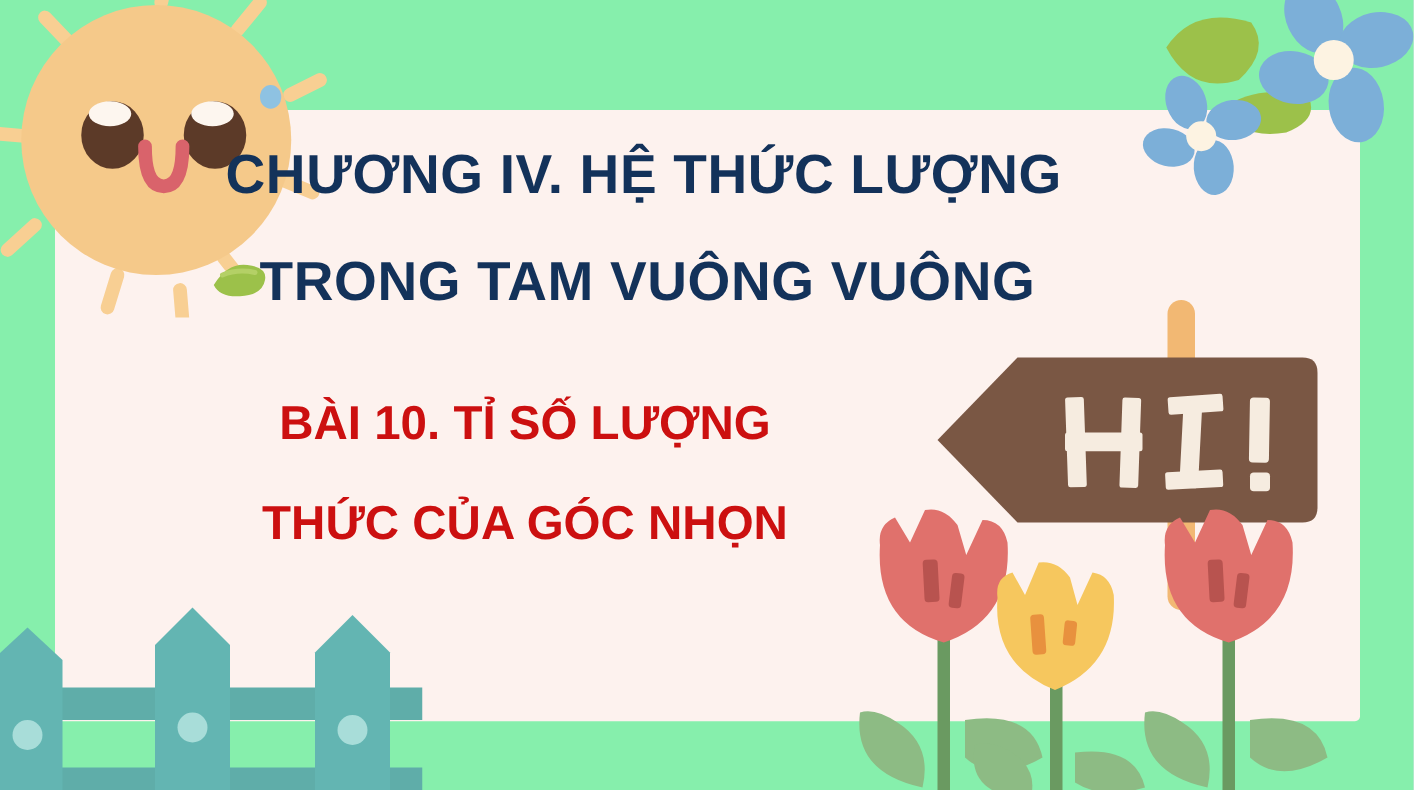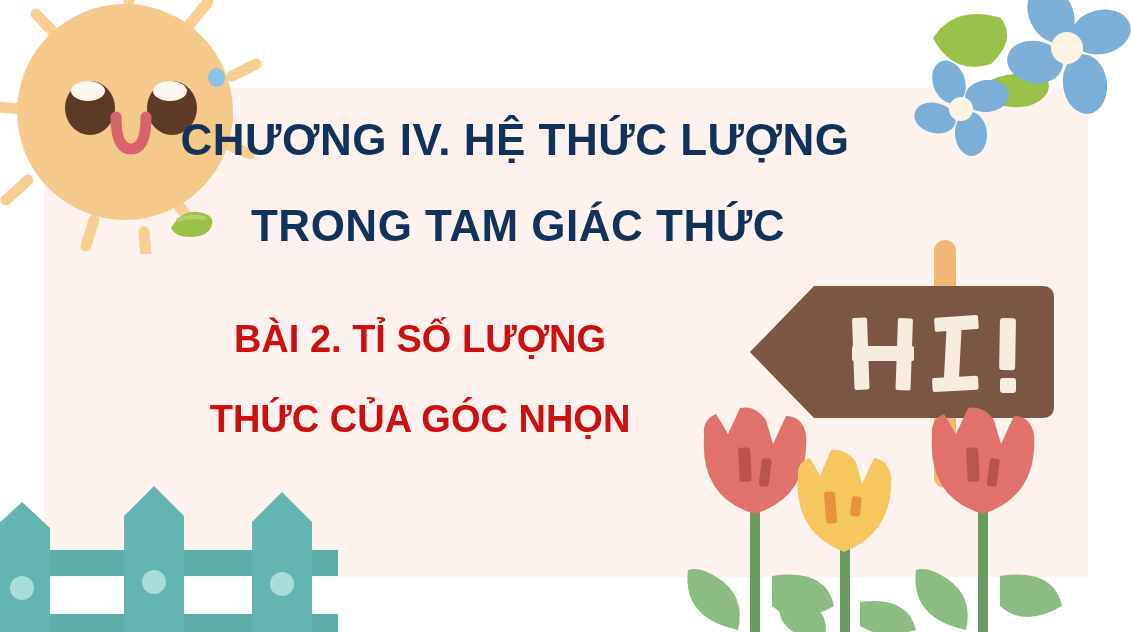--- a/index.html
+++ b/index.html
@@ -6,21 +6,21 @@
   html, body {
     margin: 0;
     padding: 0;
     background: #e2dfeb;
   }
   #slide {
     position: relative;
     width: 1131px;
     height: 632px;
     overflow: hidden;
-    background: #ffffff;
+    background: #86efac;
     font-family: "Liberation Sans", sans-serif;
   }
 
   
   .card {
     position: absolute;
     left: 44px;
     top: 88px;
     width: 1044px;
     height: 489px;
@@ -200,25 +200,25 @@
           <ellipse cx="66" cy="142" rx="16" ry="22" transform="rotate(-4 66 142)"></ellipse>
           <ellipse cx="30" cy="126" rx="21" ry="15" transform="rotate(14 30 126)"></ellipse>
         </g>
         <circle cx="56" cy="117" r="12" fill="#fdf3e2"></circle>
       </g>
     </svg>
   </div>
 
   <div class="title-block">
     <div class="title-line l1">CHƯƠNG IV. HỆ THỨC LƯỢNG</div>
-    <div class="title-line l2">TRONG TAM GIÁC THỨC</div>
+    <div class="title-line l2">TRONG TAM VUÔNG VUÔNG</div>
   </div>
 
   <div class="subtitle-block">
-    <div class="subtitle-line s1">BÀI 2. TỈ SỐ LƯỢNG</div>
+    <div class="subtitle-line s1">BÀI 10. TỈ SỐ LƯỢNG</div>
     <div class="subtitle-line s2">THỨC CỦA GÓC NHỌN</div>
   </div>
 
   <div class="signpost">
     <svg viewBox="0 0 340 250" width="340" height="250" aria-hidden="true">
       <rect x="192" y="2" width="22" height="248" rx="11" fill="#f2b873"></rect>
       <path d="M72 48 L300 48 Q312 48 312 60 L312 168 Q312 180 300 180 L72 180 L8 114 Z" fill="#7a5744"></path>
       <g fill="#f6ece0">
         <rect x="110" y="80" width="15" height="72" rx="2" transform="rotate(-2 110 80)"></rect>
         <rect x="156" y="80" width="15" height="72" rx="2" transform="rotate(2 156 80)"></rect>

